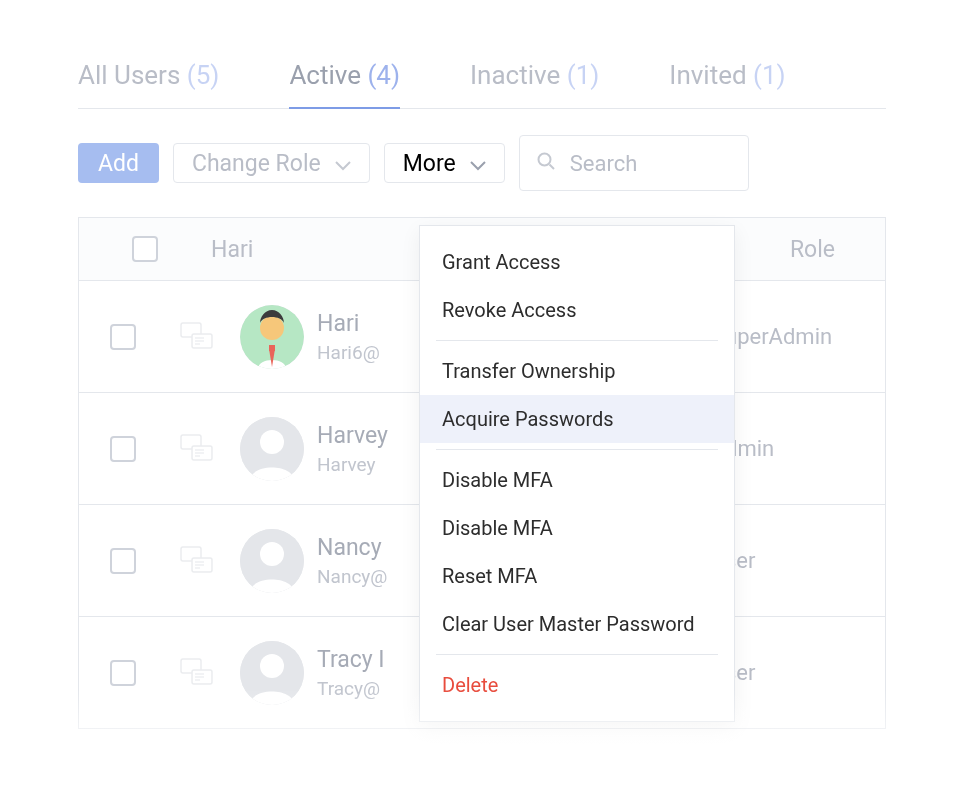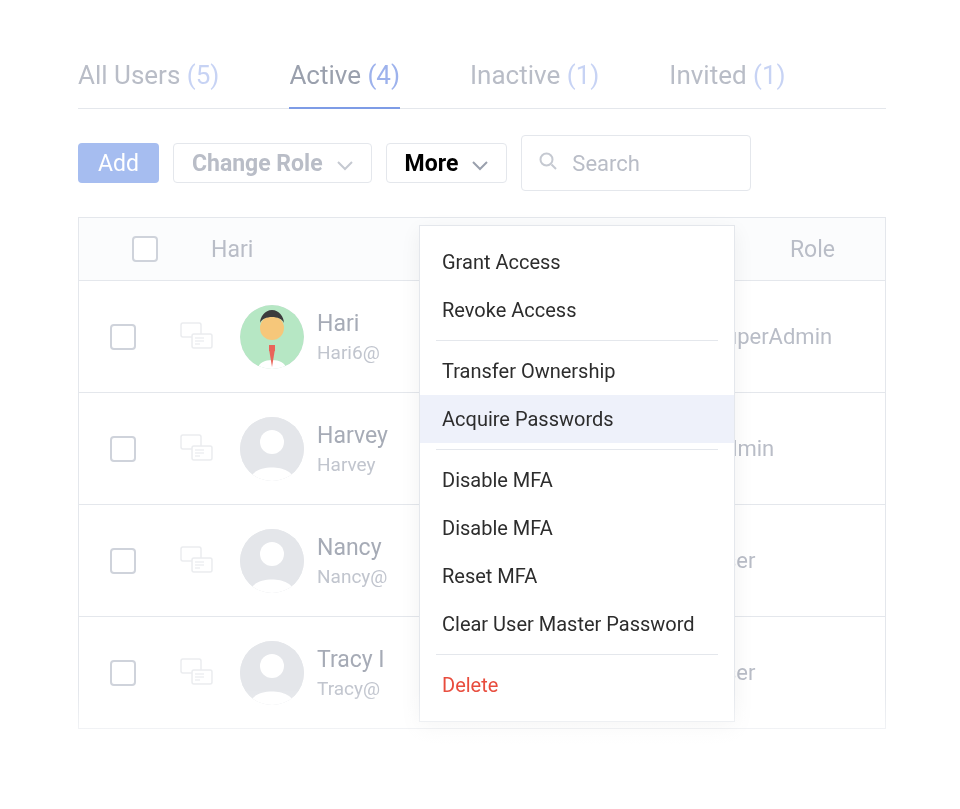--- a/index.html
+++ b/index.html
@@ -22,21 +22,21 @@
   .tab{padding:0 0 18px 0;font-size:26px;color:var(--faded);cursor:pointer;position:relative;}
   .tab .count{color:var(--blue-count);opacity:.45;}
   .tab.active{color:#9aa0ad;}
   .tab.active .count{opacity:.8;}
   .tab.active::after{content:"";position:absolute;left:0;right:0;bottom:-1px;height:2px;background:var(--blue);}
 
   
   .toolbar{display:flex;gap:14px;margin-top:26px;align-items:center;}
   .btn{height:40px;border-radius:4px;display:flex;align-items:center;justify-content:center;font-size:23px;cursor:pointer;}
   .btn-add{background:#a6bdf0;color:#fff;padding:0 20px;border:none;}
-  .btn-outline{background:#fff;border:1px solid var(--border);color:var(--faded);padding:0 18px;gap:14px;font-weight:bold;}
+  .btn-outline{background:#fff;border:1px solid var(--border);color:var(--faded);padding:0 18px;gap:14px;}
   .btn-more{color:#000000;}
   .searchbox{flex:0 0 auto;height:56px;border:1px solid var(--border);border-radius:4px;display:flex;align-items:center;padding:0 16px;gap:12px;color:var(--faded);font-size:22px;width:230px;}
   .searchbox input{border:none;outline:none;font-size:22px;color:var(--faded);width:140px;background:transparent;}
   .searchbox input::placeholder{color:var(--faded);}
 
   .chev{display:inline-block;}
   .chev svg{width:16px;height:10px;}
 
   
   .thead{margin-top:26px;height:64px;border:1px solid var(--border);background:#fbfcfd;display:flex;align-items:center;}

